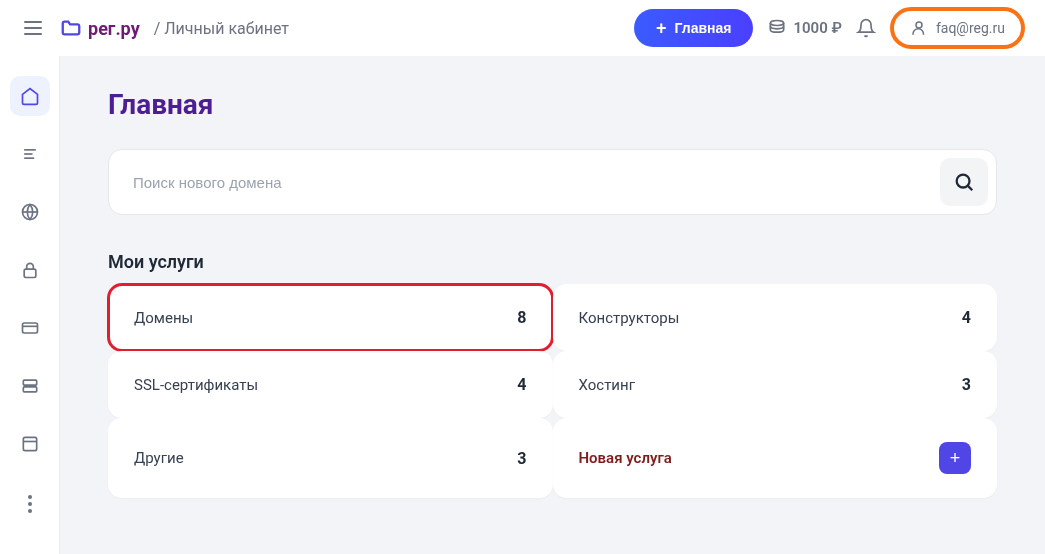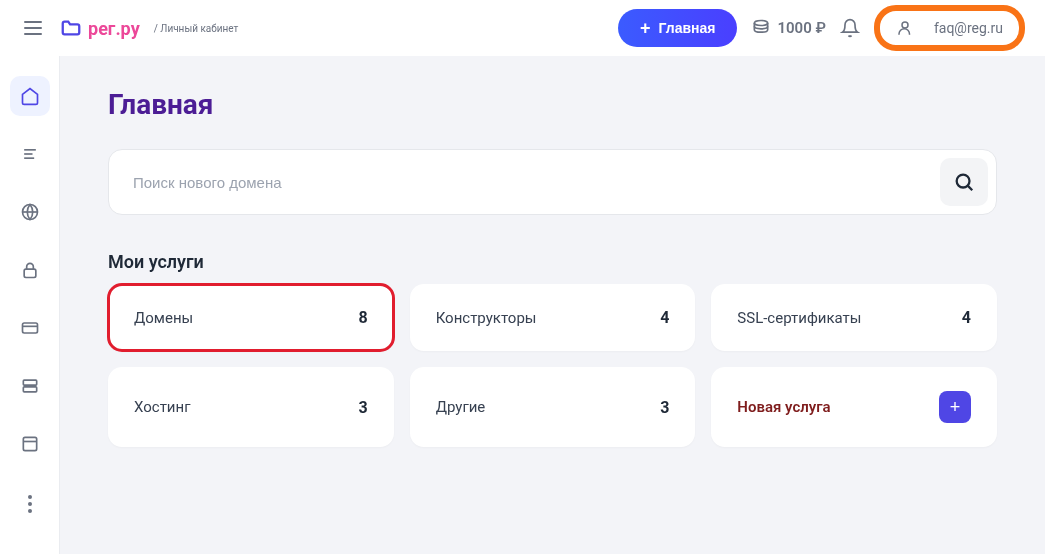--- a/index.html
+++ b/index.html
@@ -35,29 +35,29 @@
       height: 2px;
       background: #6b7280;
       border-radius: 1px;
     }
     .logo {
       display: flex;
       align-items: center;
       gap: 6px;
       font-weight: 700;
       font-size: 18px;
-      color: #ec4899;
+      color: #701a75;
     }
     .logo-icon {
       width: 22px;
       height: 22px;
     }
     .breadcrumb {
       color: #6b7280;
-      font-size: 10px;
+      font-size: 16px;
     }
     .header-right {
       display: flex;
       align-items: center;
       gap: 14px;
     }
     .order-btn {
       background: linear-gradient(90deg, #3b5bff 0%, #4a3fff 100%);
       color: #fff;
       border: none;
@@ -88,22 +88,22 @@
       height: 20px;
     }
     .bell-icon {
       width: 20px;
       height: 20px;
       cursor: pointer;
     }
     .user-chip {
       display: flex;
       align-items: center;
-      gap: 20px;
-      border: 6px solid #f97316;
+      gap: 8px;
+      border: 4px solid #f97316;
       border-radius: 22px;
       padding: 8px 16px;
       color: #6b7280;
       font-size: 14px;
       cursor: pointer;
       text-align: right;
     }
     .user-icon {
       width: 18px;
       height: 18px;
@@ -198,22 +198,21 @@
       height: 22px;
     }
     .section-title {
       font-size: 18px;
       font-weight: 600;
       color: #1f2937;
       margin-bottom: 12px;
     }
     .cards {
       display: grid;
-      grid-template-columns: repeat(3, 1fr);
-      gap: 16px;
+      grid-template-columns: repeat(2, 1fr);
     }
     .card {
       background: #fff;
       border-radius: 14px;
       padding: 24px 26px;
       display: flex;
       align-items: center;
       justify-content: space-between;
       cursor: pointer;
       box-shadow: 0 1px 2px rgba(0,0,0,0.03);

